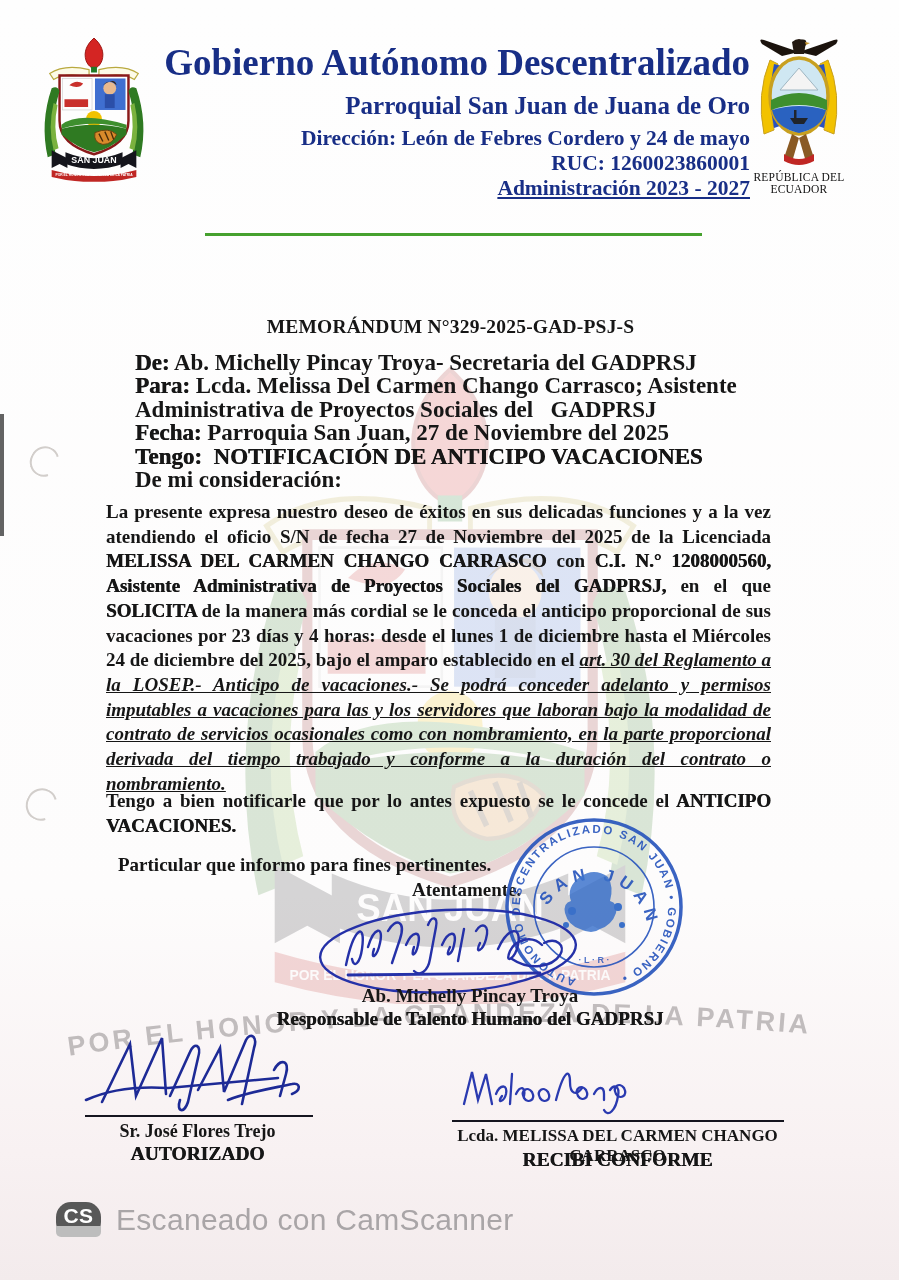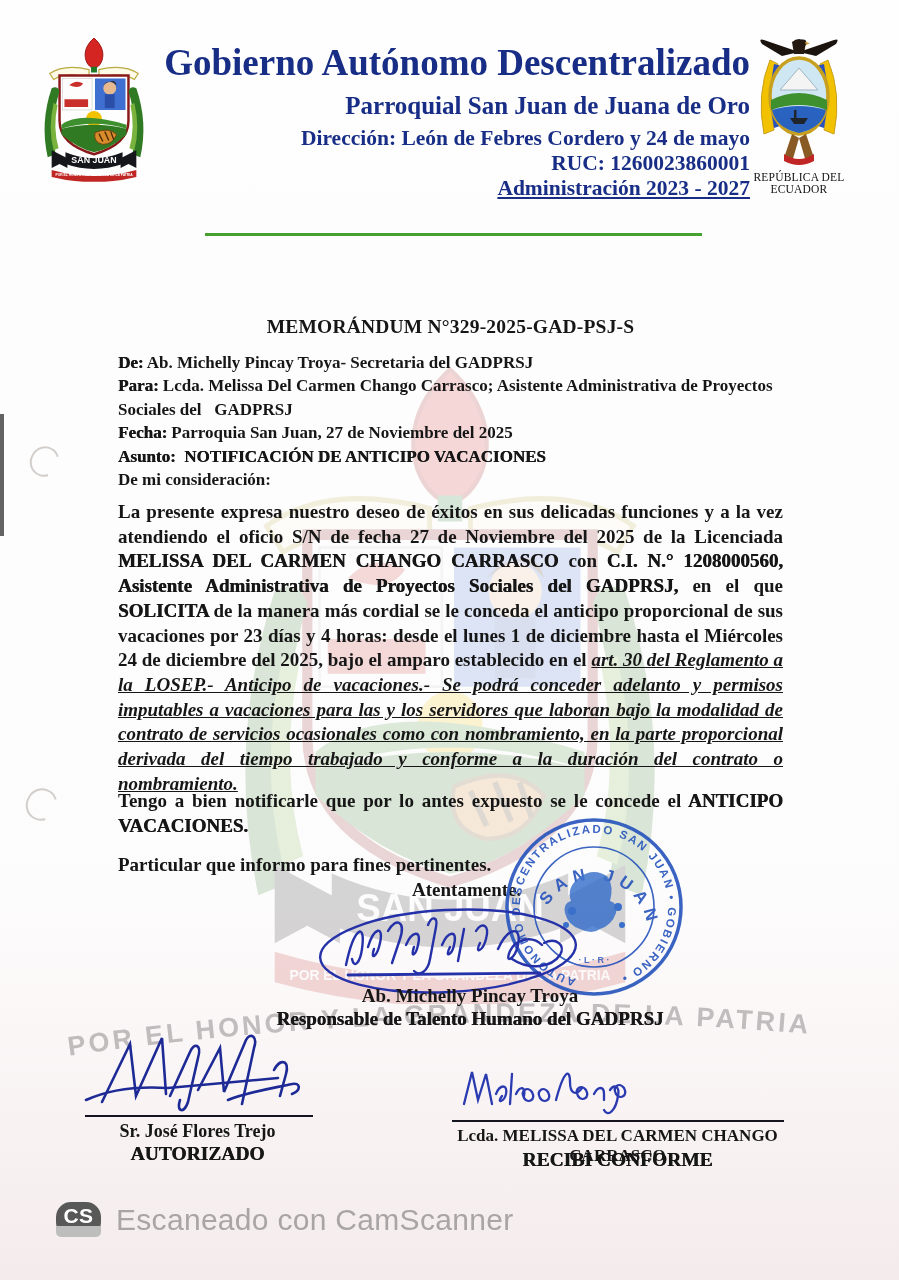--- a/index.html
+++ b/index.html
@@ -26,25 +26,25 @@
   .emblem-right{position:absolute;left:733px;top:34px;width:132px;height:148px;text-align:center;}
   .emblem-caption{font-size:11.5px;font-weight:normal;letter-spacing:.2px;color:#111;margin-top:1px;}
   .header-center{position:absolute;left:150px;top:40px;width:600px;text-align:right;color:var(--header-blue);}
   .h-line1{font-size:37px;font-weight:bold;line-height:45px;}
   .h-line2{font-size:25px;font-weight:bold;line-height:41px;}
   .h-small{font-size:21.5px;font-weight:bold;line-height:25px;}
   .h-admin{font-size:21.5px;font-weight:bold;line-height:25px;text-decoration:underline;}
   .header-rule{position:absolute;left:205px;top:233px;width:497px;height:2.5px;background:var(--rule-dark);border-top:3.5px solid var(--rule-green);}
   
   .memo-title{position:absolute;left:118px;top:316px;width:665px;text-align:center;font-size:19.5px;font-weight:bold;letter-spacing:.2px;}
-  .meta{position:absolute;left:118px;top:351px;width:667px;font-size:17px;font-weight:bold;line-height:23.4px;font-family:Liberation Serif, serif;}
+  .meta{position:absolute;left:135px;top:351px;width:667px;font-size:23px;font-weight:bold;line-height:23.4px;font-family:Liberation Serif, serif;}
   .meta-val{white-space:pre-wrap;}
   .seg-b{text-shadow:.45px 0 currentColor;}
   .seg-iu{font-style:italic;text-decoration:underline;}
-  .body-p{position:absolute;left:118px;width:665px;font-size:19px;font-weight:bold;text-align:justify;line-height:24.7px;}
+  .body-p{position:absolute;left:106px;width:665px;font-size:19px;font-weight:bold;text-align:justify;line-height:24.7px;}
   .p1{top:500px;}
   .p2{top:789px;}
   .p3{position:absolute;left:118px;top:854px;font-size:19px;font-weight:bold;}
   .closing{position:absolute;left:396px;top:879px;font-size:19px;font-weight:bold;margin-left:16px;}
   
   .sig-main{position:absolute;left:316px;top:901px;width:268px;height:98px;}
   .stamp{position:absolute;left:502px;top:815px;width:184px;height:184px;opacity:.9;}
   .sig-name{position:absolute;left:270px;top:985px;width:400px;text-align:center;font-size:19px;font-weight:bold;}
   .sig-role{position:absolute;left:240px;top:1008px;width:460px;text-align:center;font-size:19px;font-weight:bold;text-shadow:.4px 0 currentColor;}
   
@@ -162,21 +162,21 @@
     <div class="h-admin">Administración 2023 - 2027</div>
   </div>
   <div class="header-rule"></div>
 
   <div class="memo-title">MEMORÁNDUM N°329-2025-GAD-PSJ-S</div>
 
   <div class="meta">
     <div><span class="seg-b">De:</span><span class="meta-val"> Ab. Michelly Pincay Troya- Secretaria del GADPRSJ</span></div>
     <div><span class="seg-b">Para:</span><span class="meta-val"> Lcda. Melissa Del Carmen Chango Carrasco; Asistente Administrativa de Proyectos Sociales del   GADPRSJ</span></div>
     <div><span class="seg-b">Fecha:</span><span class="meta-val"> Parroquia San Juan, 27 de Noviembre del 2025</span></div>
-    <div><span class="seg-b">Asunto:</span><span class="meta-val seg-b">  NOTIFICACIÓN DE ANTICIPO VACACIONES</span></div>
+    <div><span class="seg-b">Tengo:</span><span class="meta-val seg-b">  NOTIFICACIÓN DE ANTICIPO VACACIONES</span></div>
     <div>De mi consideración:</div>
   </div>
 
   <p class="body-p p1"><span>La presente expresa nuestro deseo de éxitos en sus delicadas funciones y a la vez atendiendo el oficio S/N de fecha 27 de Noviembre del 2025 de la Licenciada </span><span class="seg-b">MELISSA DEL CARMEN CHANGO CARRASCO</span><span> con </span><span class="seg-b">C.I. N.° 1208000560,</span><span> </span><span class="seg-b">Asistente Administrativa de Proyectos Sociales del  GADPRSJ,</span><span> en el que </span><span class="seg-b">SOLICITA</span><span> de la manera más cordial se le conceda el anticipo proporcional de sus vacaciones por 23 días y 4 horas: desde el lunes 1 de diciembre hasta el Miércoles 24 de diciembre del 2025, bajo el amparo establecido en el </span><span class="seg-iu">art. 30 del Reglamento a la LOSEP.- Anticipo de vacaciones.- Se podrá conceder adelanto y permisos imputables a vacaciones para las y los servidores que laboran bajo la modalidad de contrato de servicios ocasionales como con nombramiento, en la parte proporcional derivada del tiempo trabajado y conforme a la duración del contrato o nombramiento.</span></p>
   <p class="body-p p2"><span>Tengo a bien notificarle que por lo antes expuesto se le concede el </span><span class="seg-b">ANTICIPO VACACIONES.</span></p>
   <div class="p3">Particular que informo para fines pertinentes.</div>
   <div class="closing">Atentamente.</div>
 
   <svg class="stamp" viewBox="0 0 184 184">
     <g stroke="var(--stamp-blue)" fill="none">

